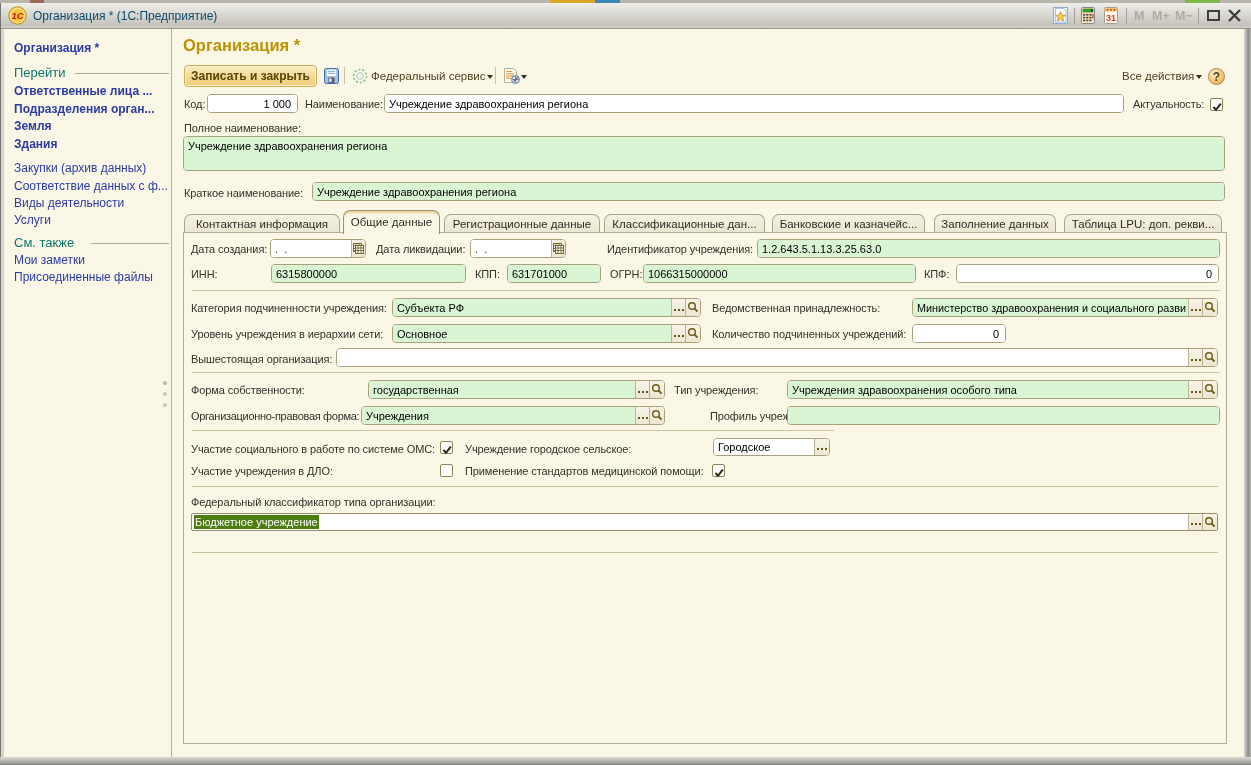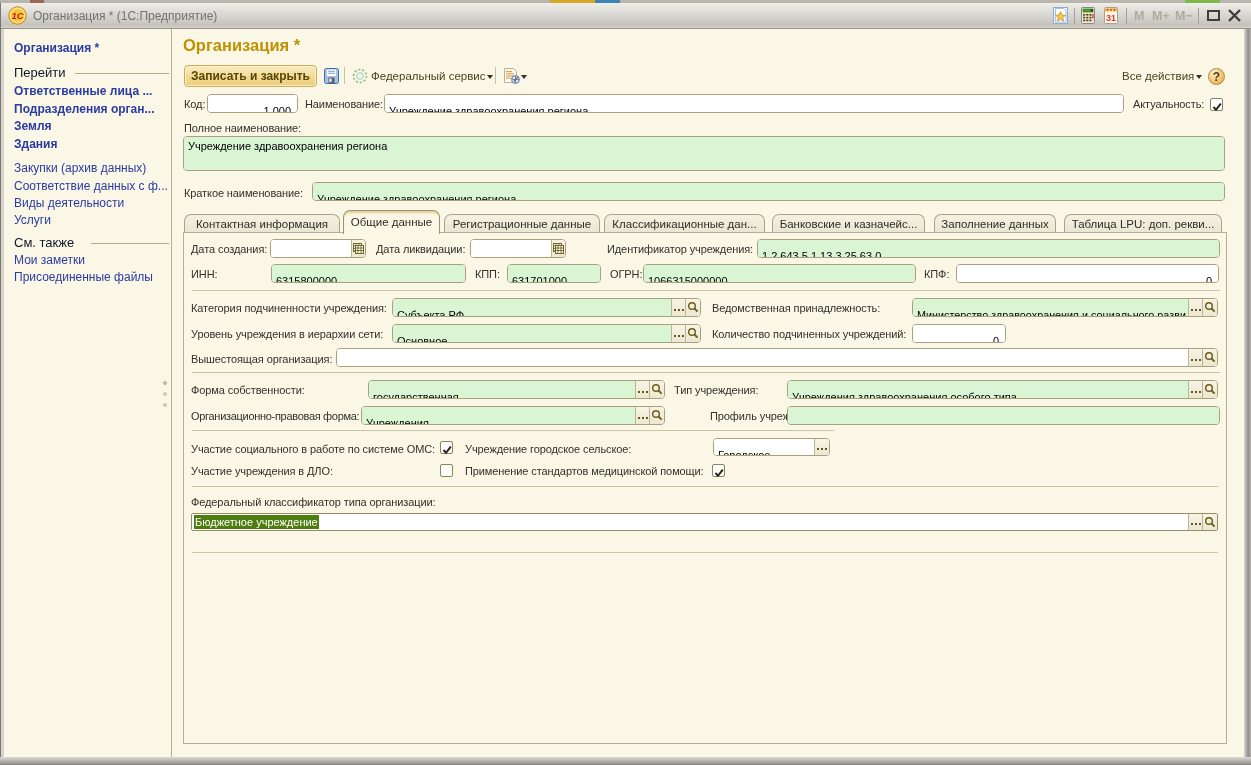--- a/index.html
+++ b/index.html
@@ -1,28 +1,28 @@
 <!DOCTYPE html>
 <html><head><meta charset="utf-8"><style>
 *{margin:0;padding:0;box-sizing:border-box}
 html,body{width:1251px;height:765px;overflow:hidden}
 body{position:relative;font-family:"Liberation Sans",sans-serif;background:#faf7e6}
 .abs{position:absolute}
 .lbl{position:absolute;font-size:11px;letter-spacing:-0.1px;color:#32312a;white-space:nowrap;line-height:13px}
 .fld{position:absolute;display:flex;align-items:stretch;border:1px solid #a9a17c;border-radius:4px;background:#fff;overflow:hidden;font-size:11px;color:#000}
-.val{flex:1;display:flex;align-items:center;padding:16px 4px;white-space:nowrap;overflow:hidden;background:#fff}
+.val{flex:1;display:flex;align-items:center;padding:8px 4px;white-space:nowrap;overflow:hidden;background:#fff}
 .green .val{background:#d9f5d4}
 .vright{justify-content:flex-end;padding-right:6px}
 .bcell{width:14px;display:flex;align-items:center;justify-content:center;background:linear-gradient(#f7f4e7,#ece7d2);border-left:1px solid #bdb594;position:relative}
 .dots:after{content:"";position:absolute;left:2px;bottom:5px;width:2px;height:2px;background:#665812;box-shadow:4px 0 0 #665812,8px 0 0 #665812}
 .sep{position:absolute;height:1px;background:#c8c5a3}
 .cb{position:absolute;width:13px;height:13px;border:1px solid #8a8557;border-radius:2px;background:#fff}
 .sl{position:absolute;left:14px;font-size:12px;color:#2b3ba2;white-space:nowrap;line-height:14px}
 .sl.b{font-weight:bold}
-.gh{position:absolute;left:14px;font-size:13px;color:#0f172a;white-space:nowrap;line-height:13px}
+.gh{position:absolute;left:14px;font-size:13px;color:#0f766e;white-space:nowrap;line-height:13px}
 .tab{position:absolute;top:214px;height:19px;border:1px solid #a7a48c;border-bottom:none;border-radius:7px 7px 0 0;background:linear-gradient(#f5f2e2,#e9e5d1);font-size:11.5px;color:#2f2e26;text-align:center;line-height:18px;white-space:nowrap;overflow:hidden;padding:0 6px}
 .tab.act{top:210px;height:24px;background:#faf7e6;z-index:6;border-color:#96937b;box-shadow:inset 0 3px 2px -1px #eecf90;line-height:22px}
 </style></head><body>
 
 <div class="abs" style="left:0;top:0;width:1251px;height:3px;background:#b9b6ae"></div>
 <div class="abs" style="left:550px;top:0;width:45px;height:3px;background:#d8a826"></div>
 <div class="abs" style="left:595px;top:0;width:25px;height:3px;background:#3d87b5"></div>
 <div class="abs" style="left:1185px;top:0;width:35px;height:3px;background:#7fb84a"></div>
 <div class="abs" style="left:30px;top:0;width:14px;height:3px;background:#9a6a55"></div>
 
@@ -31,21 +31,21 @@
 <div class="abs" style="left:0;top:3px;width:1px;height:762px;background:#77756f"></div>
 <div class="abs" style="left:1px;top:29px;width:3px;height:730px;background:#d6d4cd"></div>
 <div class="abs" style="left:1244px;top:29px;width:7px;height:736px;background:linear-gradient(to right,#dbdad6,#8e8d89 60%,#b5b4b0)"></div>
 <div class="abs" style="left:0;top:757px;width:1251px;height:8px;background:linear-gradient(#dbdad4,#9c9b95 80%,#7a7973)"></div>
 
 <svg class="abs" style="left:8px;top:6px" width="19" height="19" viewBox="0 0 19 19">
 <circle cx="9.5" cy="9.5" r="8.7" fill="#f3c53a" stroke="#c28a17" stroke-width="1"></circle>
 <circle cx="9.5" cy="9.5" r="7.2" fill="none" stroke="#f9e08e" stroke-width="1.4"></circle>
 <text x="9.5" y="13" font-size="9.5" font-weight="bold" font-style="italic" text-anchor="middle" fill="#cf1a11" font-family="Liberation Sans">1C</text>
 </svg>
-<div class="abs" style="left:33px;top:9px;font-size:12px;color:#737373">Организация * (1С:Предприятие)</div>
+<div class="abs" style="left:33px;top:9px;font-size:12px;color:#0c4a6e">Организация * (1С:Предприятие)</div>
 
 <svg class="abs" style="left:1053px;top:7px" width="15" height="17" viewBox="0 0 15 17">
 <rect x="0.5" y="0.5" width="14" height="16" fill="#eef4fb" stroke="#89aed4"></rect>
 <path d="M2.5 1.5 h8 l2.5 2.5 v11 h-10.5 z" fill="#fff" stroke="#9ab4d4" stroke-width="0.8"></path>
 <path d="M7.5 4.5 L9 8 l3.5.3 -2.7 2.3 .9 3.6 -3.2-2 -3.2 2 .9-3.6 -2.7-2.3 3.5-.3z" fill="#f4c64e" stroke="#b98d2c" stroke-width="0.7"></path>
 </svg>
 <div class="abs" style="left:1074px;top:8px;width:1px;height:16px;background:#a3a19a"></div>
 <svg class="abs" style="left:1081px;top:7px" width="14" height="17" viewBox="0 0 14 17">
 <rect x="0.5" y="0.5" width="13" height="16" rx="1" fill="#f4e3b8" stroke="#7e8b9b"></rect>
 <rect x="2" y="2" width="10" height="3" fill="#3fa526" stroke="#2c6e1d" stroke-width="0.6"></rect>

